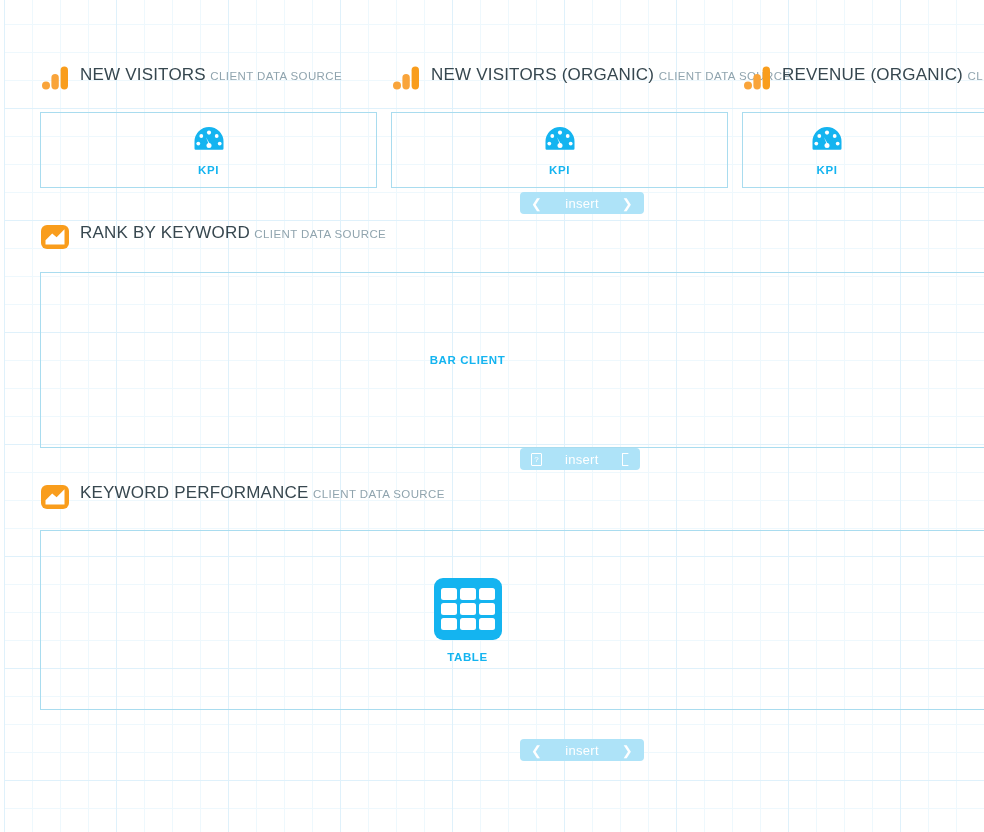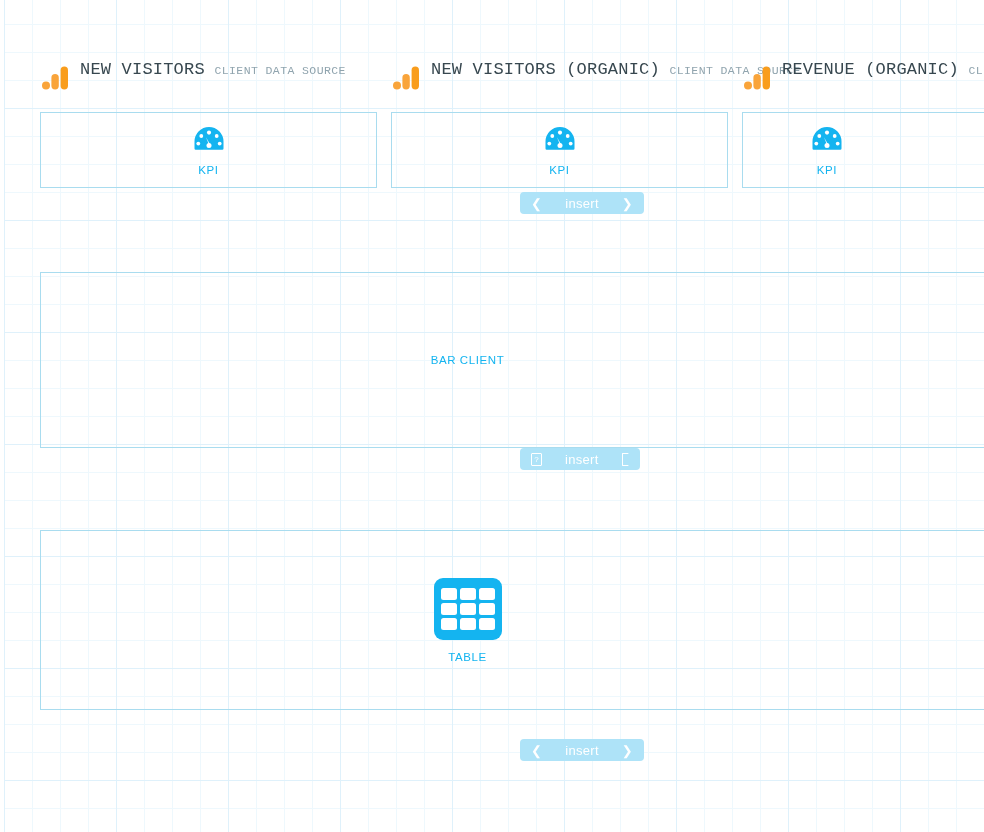--- a/index.html
+++ b/index.html
@@ -49,23 +49,22 @@
     position: absolute;
     left: 0; top: 0;
     width: 984px;
     height: 832px;
   }
 
   
   .comp-header {
     position: absolute;
     display: flex;
-    align-items: flex-start;
+    align-items: center;
     white-space: nowrap;
-    font-family: Liberation Mono, monospace;
   }
   .comp-header .ds-icon {
     flex: 0 0 auto;
     width: 30px;
     height: 30px;
     margin-right: 10px;
     position: relative;
     top: 3px;
   }
   .comp-titles { display: block; }
@@ -101,21 +100,21 @@
   }
   .ph-inner {
     display: flex;
     flex-direction: column;
     align-items: center;
     justify-content: center;
     position: relative;
   }
   .ph-label {
     font-size: 11.5px;
-    font-weight: normal;
+    font-weight: bold;
     letter-spacing: 0.6px;
     color: #14b4f0;
   }
   .ph-icon { display: block; }
   .ph-icon + .ph-label { margin-top: 6px; }
 
   
   .insert-pill {
     position: absolute;
     height: 22px;
@@ -261,33 +260,57 @@
         <span class="ph-label">KPI</span>
       </div>
     </div>
 
     <div class="insert-pill" style="left:520px; top:192px;">
       <span class="chev">❮</span>
       <span class="txt">insert</span>
       <span class="chev">❯</span>
     </div>
 
+    <div class="comp-header" style="left:40px; top:218px;">
+      <span class="ds-icon">
+        <svg viewBox="0 0 30 30" width="30" height="30">
+          <rect x="1" y="4" width="28" height="24" rx="6" fill="#f99d1c"></rect>
+          <path d="M5.5 23.5 L5.5 19.2 L12.2 12.6 L16.6 16.3 L24.5 8.3 L24.5 23.5 Z" fill="#ffffff"></path>
+        </svg>
+      </span>
+      <span class="comp-titles">
+        <span class="comp-title">RANK BY KEYWORD</span>
+        <span class="comp-sub">CLIENT DATA SOURCE</span>
+      </span>
+    </div>
 
     <div class="ph-box clip-right" style="left:40px; top:272px; width:1040px; height:176px;">
       <div class="ph-inner" style="margin-right:186px;">
         <span class="ph-label">BAR CLIENT</span>
       </div>
     </div>
 
     <div class="insert-pill tofu" style="left:520px; top:448px;">
       <span class="chev">?</span>
       <span class="txt">insert</span>
       <span class="chev clipped"></span>
     </div>
 
+    <div class="comp-header" style="left:40px; top:478px;">
+      <span class="ds-icon">
+        <svg viewBox="0 0 30 30" width="30" height="30">
+          <rect x="1" y="4" width="28" height="24" rx="6" fill="#f99d1c"></rect>
+          <path d="M5.5 23.5 L5.5 19.2 L12.2 12.6 L16.6 16.3 L24.5 8.3 L24.5 23.5 Z" fill="#ffffff"></path>
+        </svg>
+      </span>
+      <span class="comp-titles">
+        <span class="comp-title">KEYWORD PERFORMANCE</span>
+        <span class="comp-sub">CLIENT DATA SOURCE</span>
+      </span>
+    </div>
 
     <div class="ph-box clip-right" style="left:40px; top:530px; width:1040px; height:180px;">
       <div class="ph-inner" style="margin-right:186px;">
         <span class="ph-icon">
           <svg viewBox="0 0 70 64" width="70" height="64">
             <rect x="1" y="1" width="68" height="62" rx="9" fill="#14b4f0"></rect>
             <rect x="8" y="11" width="16" height="12" rx="2.5" fill="#ffffff"></rect>
             <rect x="27" y="11" width="16" height="12" rx="2.5" fill="#ffffff"></rect>
             <rect x="46" y="11" width="16" height="12" rx="2.5" fill="#ffffff"></rect>
             <rect x="8" y="26" width="16" height="12" rx="2.5" fill="#ffffff"></rect>

